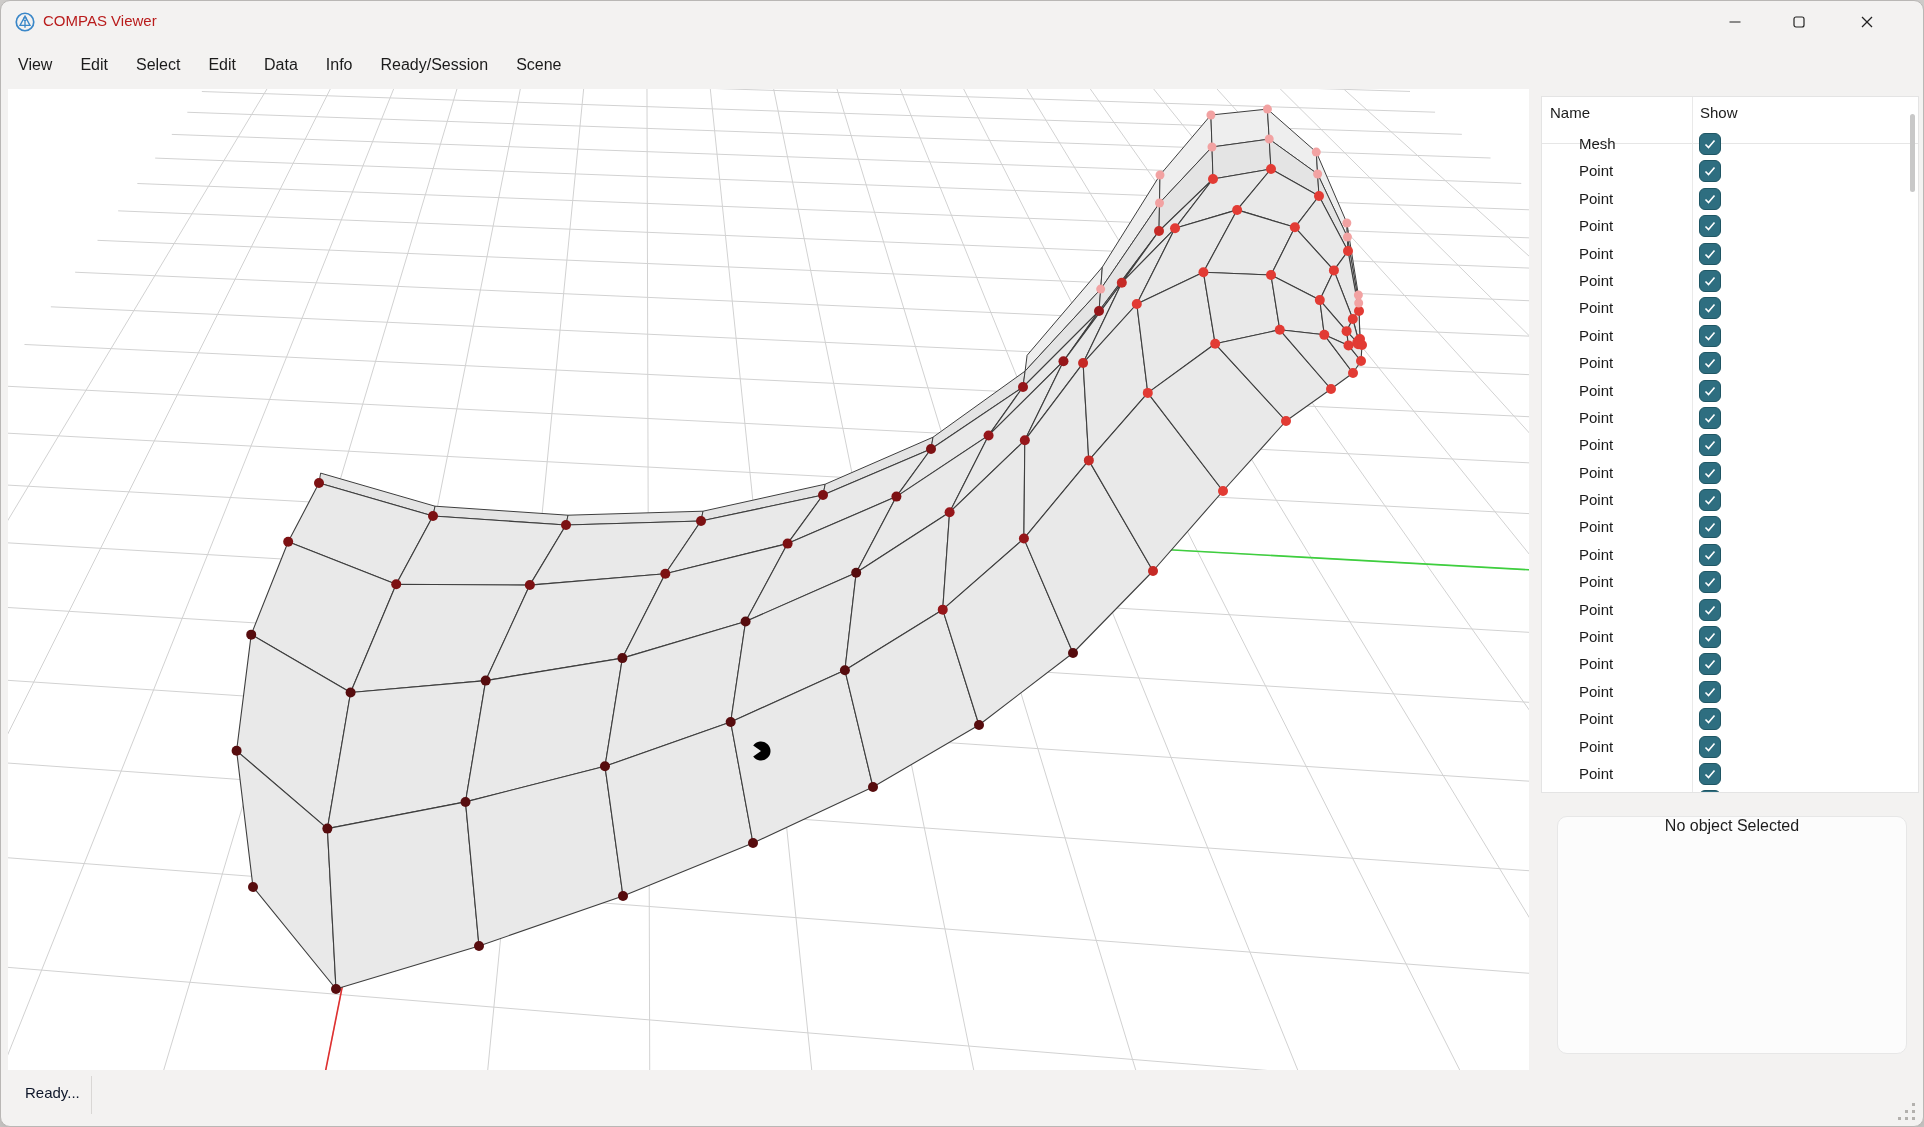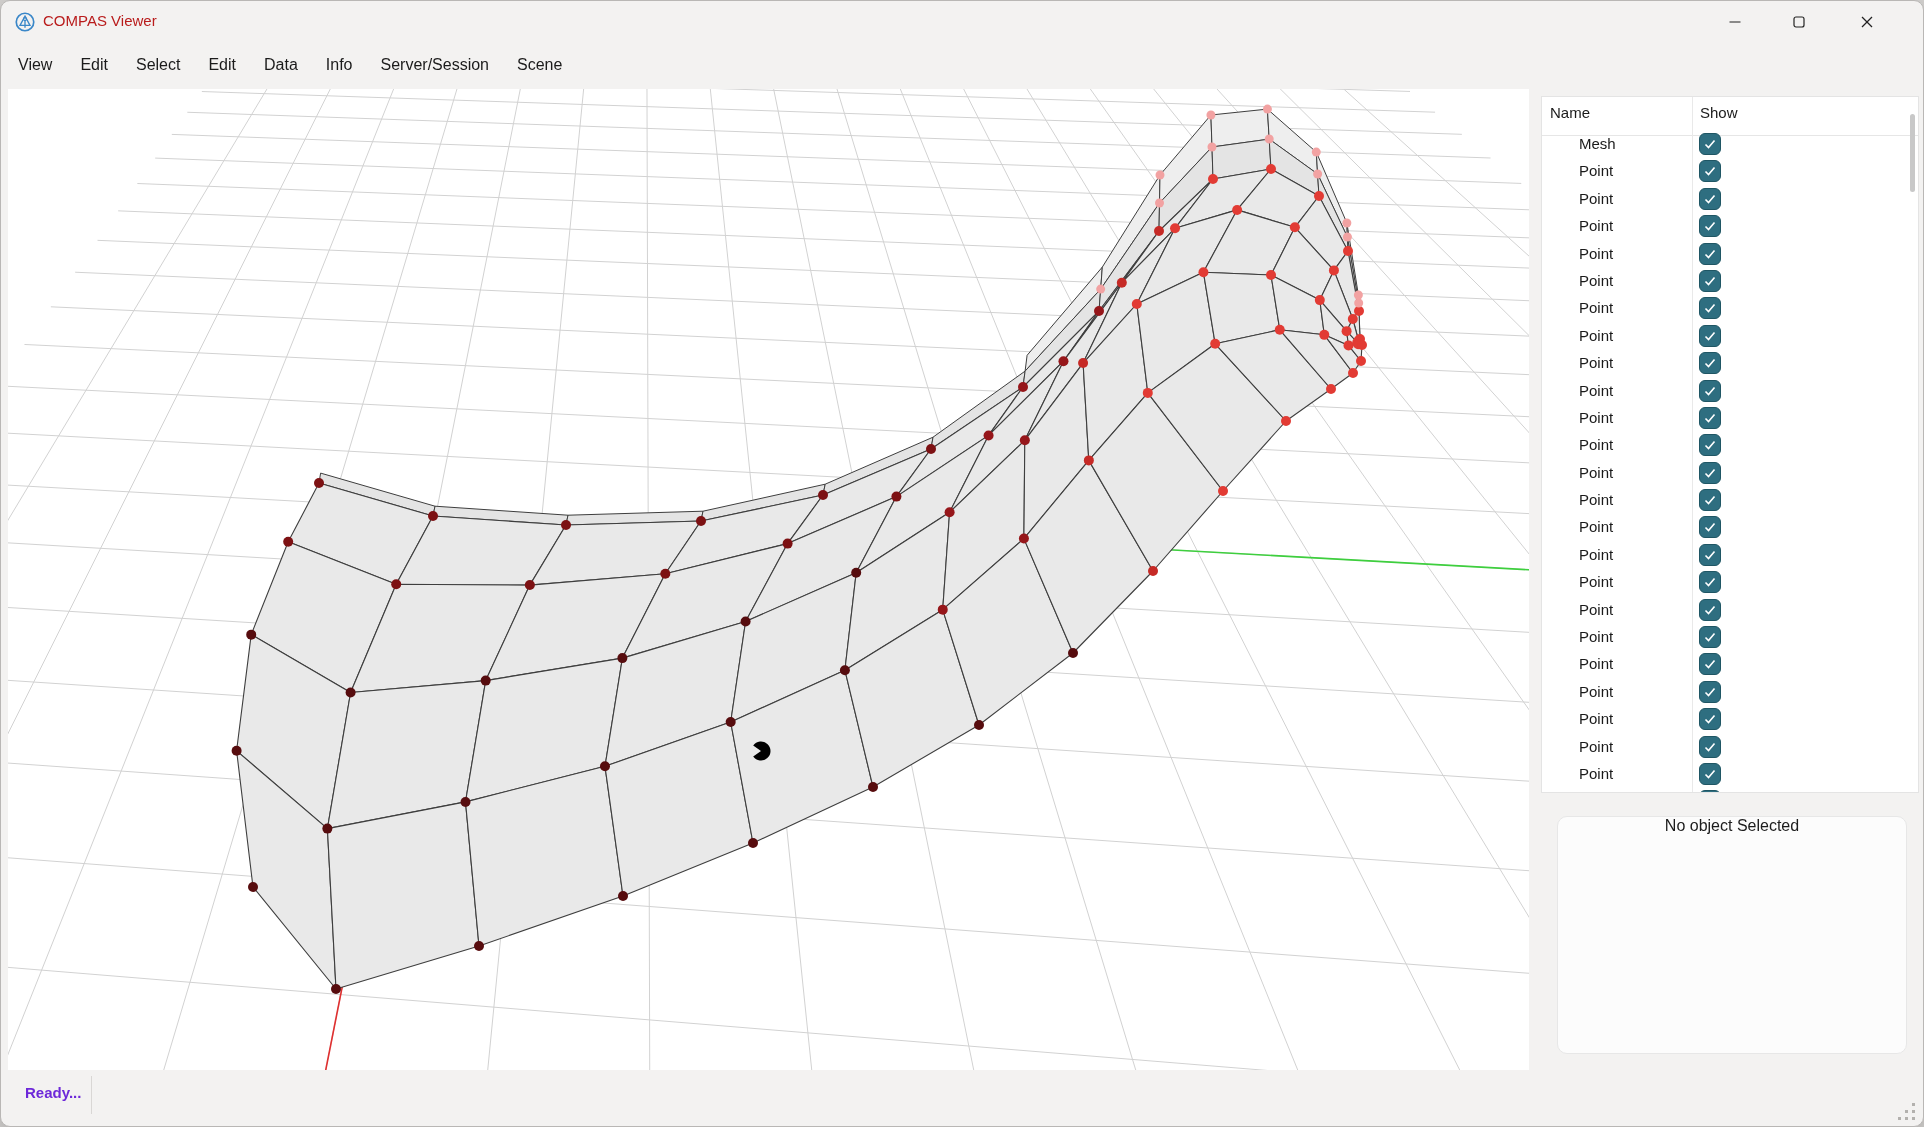--- a/index.html
+++ b/index.html
@@ -14,37 +14,37 @@
   .winbtn svg{display:block;}
   
   .menubar{position:absolute;left:3px;top:42px;height:44px;display:flex;align-items:center;}
   .menu-item{padding:9px 14px;font-size:16px;color:#1b1b1b;border-radius:5px;}
   
   .viewport{position:absolute;left:7px;top:88px;width:1521px;height:981px;background:#ffffff;}
   .viewport svg{display:block;width:100%;height:100%;}
   
   .tree-panel{position:absolute;left:1540px;top:95px;width:378px;height:697px;background:#ffffff;
               border:1px solid #e4e4e4;overflow:hidden;}
-  .tree-header{position:relative;height:39px;border-bottom:1px solid #e6e6e6;font-size:15px;color:#1a1a1a;}
+  .tree-header{position:relative;height:47px;border-bottom:1px solid #e6e6e6;font-size:15px;color:#1a1a1a;}
   .th-name{position:absolute;left:8px;top:7px;}
   .th-show{position:absolute;left:158px;top:7px;}
   .tree-coldivider{position:absolute;left:150px;top:0;width:1px;height:697px;background:#e9e9e9;}
   .tree-rows{position:absolute;left:0;top:34px;width:100%;height:663px;overflow:hidden;}
   .tree-row{position:relative;height:27.4px;}
   .tree-row .row-label{position:absolute;left:37px;top:4px;font-size:15px;color:#1a1a1a;}
   .visibility-checkbox{position:absolute;left:157px;top:2px;width:22px;height:22px;border-radius:6px;
         background:#2e6e80;border:1px solid #1f5664;display:flex;align-items:center;justify-content:center;}
   .scroll-thumb{position:absolute;left:368px;top:17px;width:5px;height:78px;border-radius:3px;background:#c8c8c8;}
   
   .inspector{position:absolute;left:1556px;top:815px;width:350px;height:238px;background:#fcfcfc;
              border:1px solid #e7e7e7;border-radius:10px;display:flex;justify-content:center;}
   .inspector span{font-size:16px;color:#1c1c1c;}
   
   .statusbar{position:absolute;left:0;top:1069px;width:100%;height:58px;}
-  .status-text{position:absolute;left:24px;top:14px;font-size:15px;color:#6d28d9;font-weight:bold;}
+  .status-text{position:absolute;left:24px;top:14px;font-size:15px;color:#0f172a;}
   .status-sep{position:absolute;left:90px;top:6px;width:1px;height:38px;background:#d9d7d5;}
   .resize-grip{position:absolute;right:8px;bottom:8px;width:22px;height:22px;}
   .grip-dot{position:absolute;width:3px;height:3px;background:#b3b1ae;}
 </style>
 </head>
 <body>
 
 <div class="window">
 
   <div class="titlebar">
@@ -73,21 +73,21 @@
     </div>
   </div>
 
   <div class="menubar" id="menubar">
       <div class="menu-item">View</div>
       <div class="menu-item">Edit</div>
       <div class="menu-item">Select</div>
       <div class="menu-item">Edit</div>
       <div class="menu-item">Data</div>
       <div class="menu-item">Info</div>
-      <div class="menu-item">Server/Session</div>
+      <div class="menu-item">Ready/Session</div>
       <div class="menu-item">Scene</div>
     </div>
 
   <div class="viewport">
     <svg id="scene" viewBox="7 88 1521 981">
         <g>
           <line x1="227.3169869543096" y1="52.76735472471563" x2="1409.0136024407702" y2="90.46024815453711" stroke="#d2d2d2" stroke-width="1"></line>
           <line x1="214.48793929564278" y1="71.06321838820725" x2="1434.089573423717" y2="111.18991618201494" stroke="#d2d2d2" stroke-width="1"></line>
           <line x1="200.84425322887935" y1="90.52086066895345" x2="1460.8656494785396" y2="133.32501787249134" stroke="#d2d2d2" stroke-width="1"></line>
           <line x1="186.30579066312836" y1="111.25456873964242" x2="1489.52079330969" y2="157.0134971462686" stroke="#d2d2d2" stroke-width="1"></line>

